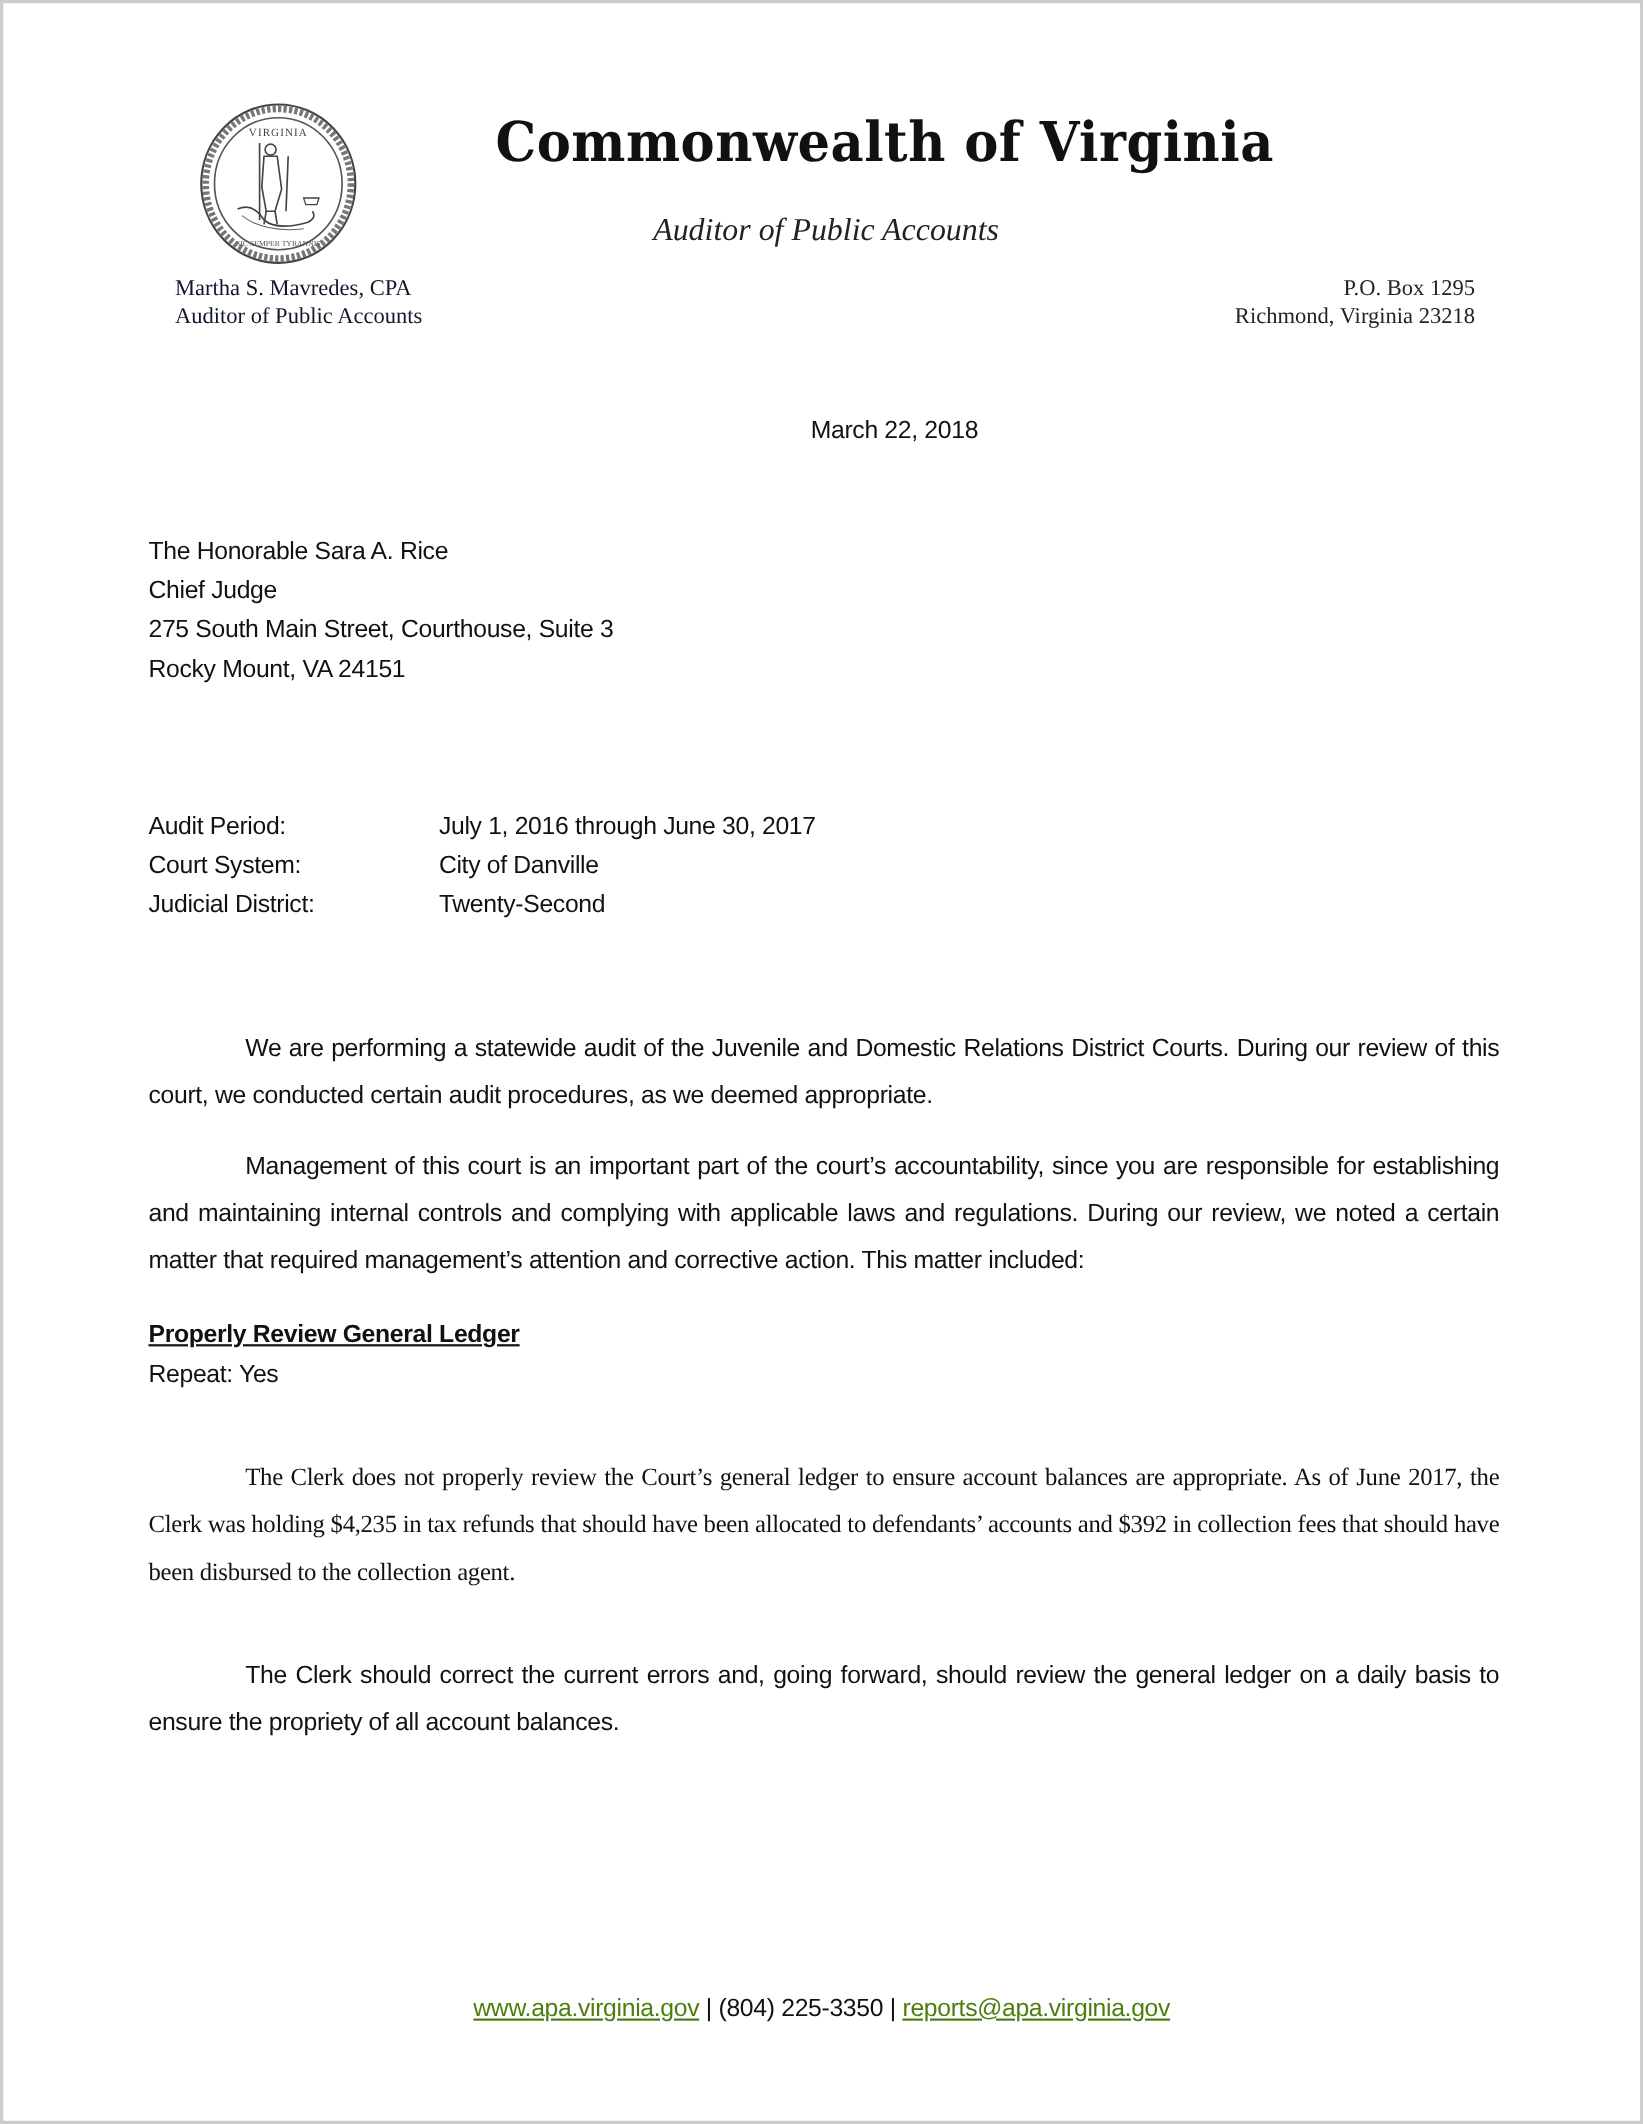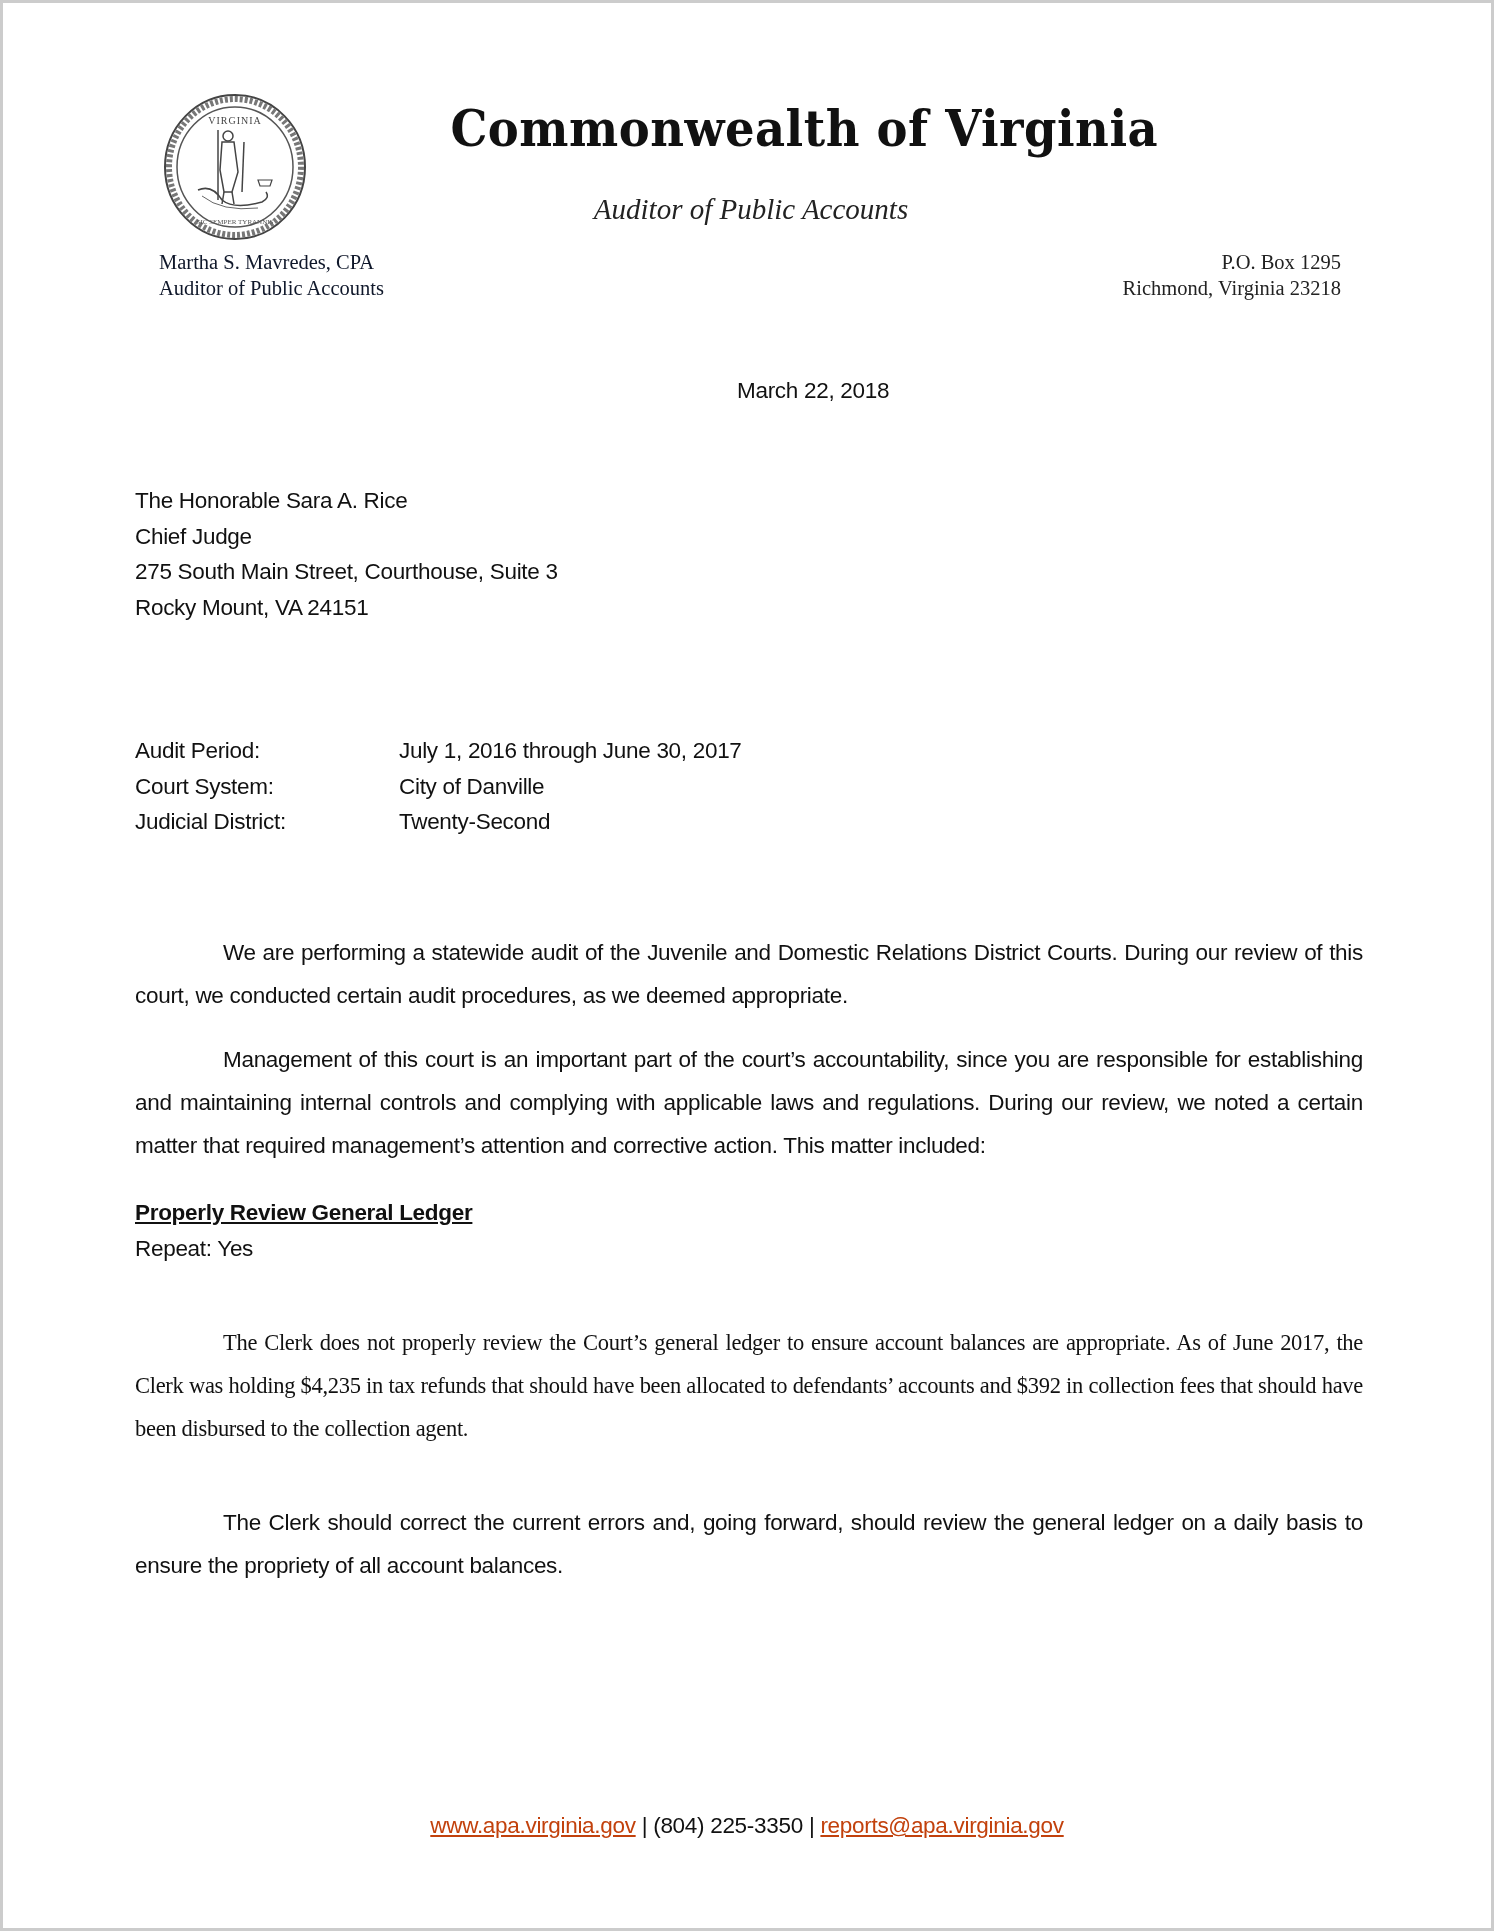--- a/index.html
+++ b/index.html
@@ -12,21 +12,21 @@
   .page {
     position: absolute;
     left: 3px; top: 3px;
     width: 1488px; height: 1925px;
     background: #ffffff;
     color: #111111;
   }
 
   
   .seal {
-    position: absolute; left: 159px; top: 89px;
+    position: absolute; left: 177px; top: 89px;
     width: 146px; height: 150px;
   }
   .title {
     position: absolute; left: 425px; top: 96px;
     width: 640px; text-align: center;
     font-family: "DejaVu Serif", "Liberation Serif", serif;
     font-weight: bold;
     font-size: 50px; letter-spacing: 0.5px;
     transform: scaleX(0.93);
     transform-origin: center;
@@ -94,21 +94,21 @@
   }
   .p3 { top: 1298px; font-family: Liberation Serif, serif; }
   .p4 { top: 1478px; }
 
   .footer {
     position: absolute; left: 0; width: 1488px; top: 1805px;
     text-align: center;
     line-height: 36px;
   }
   .footer a {
-    color: #c2410c;
+    color: #4d7c0f;
     text-decoration: underline;
   }
   .footer .sep { color: #111; padding: 0 6px; }
 </style>
 </head>
 <body>
 
 <div class="page">
 
   <div class="seal">

